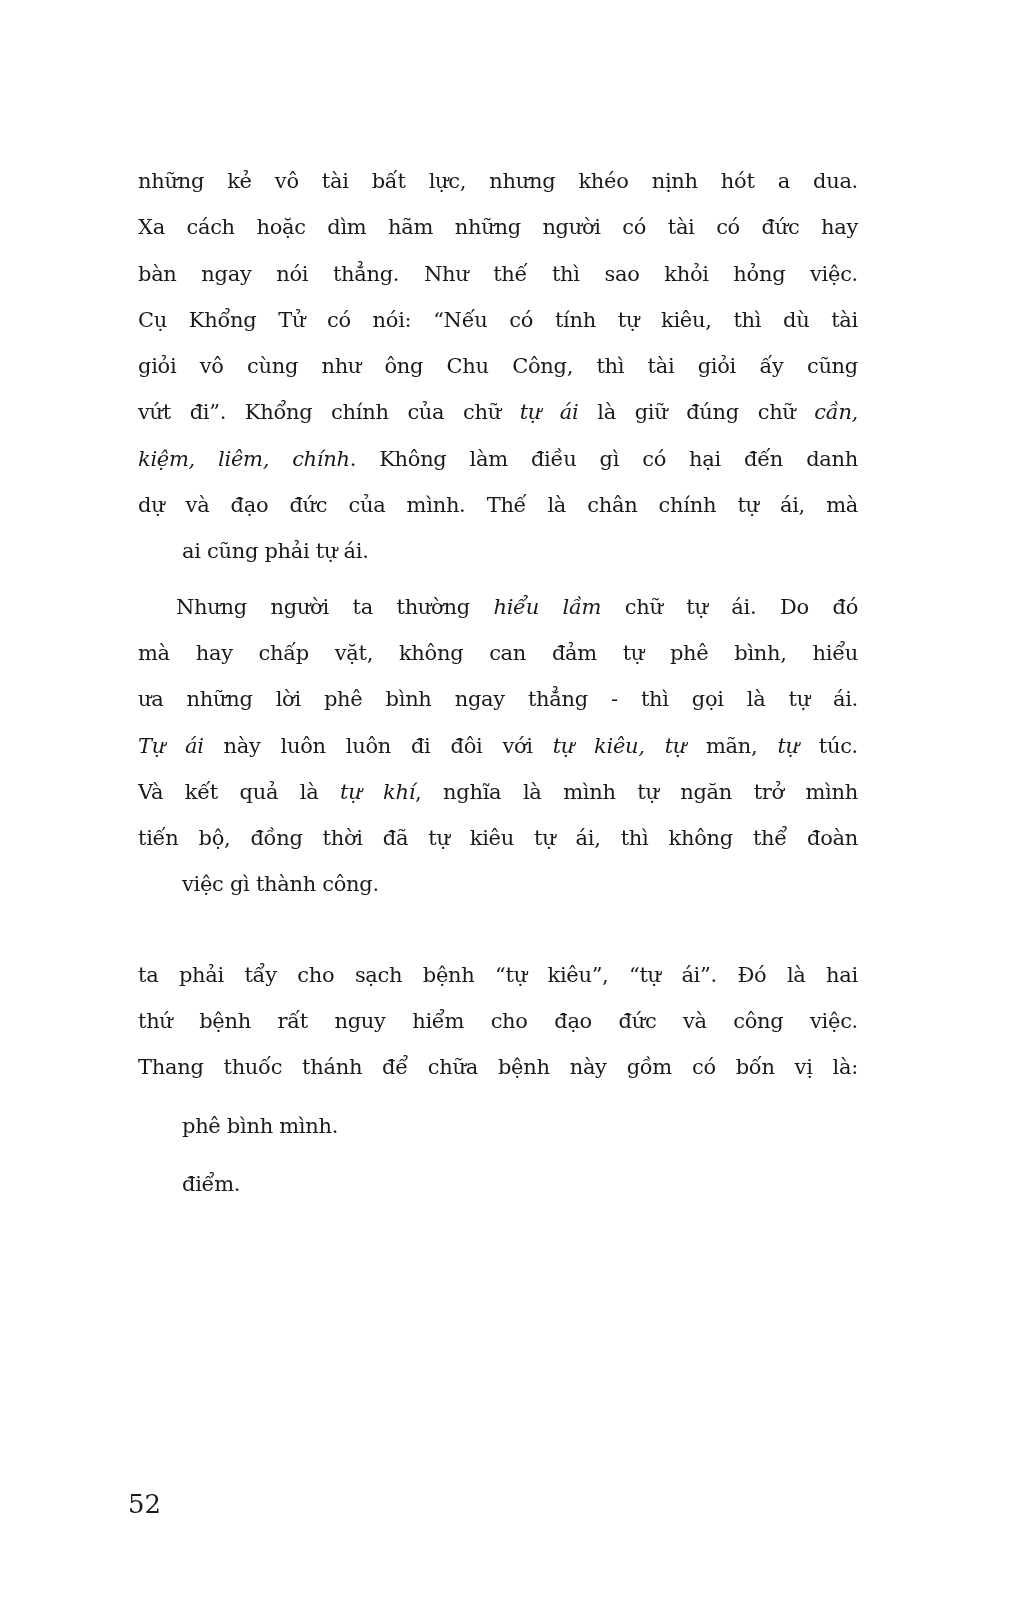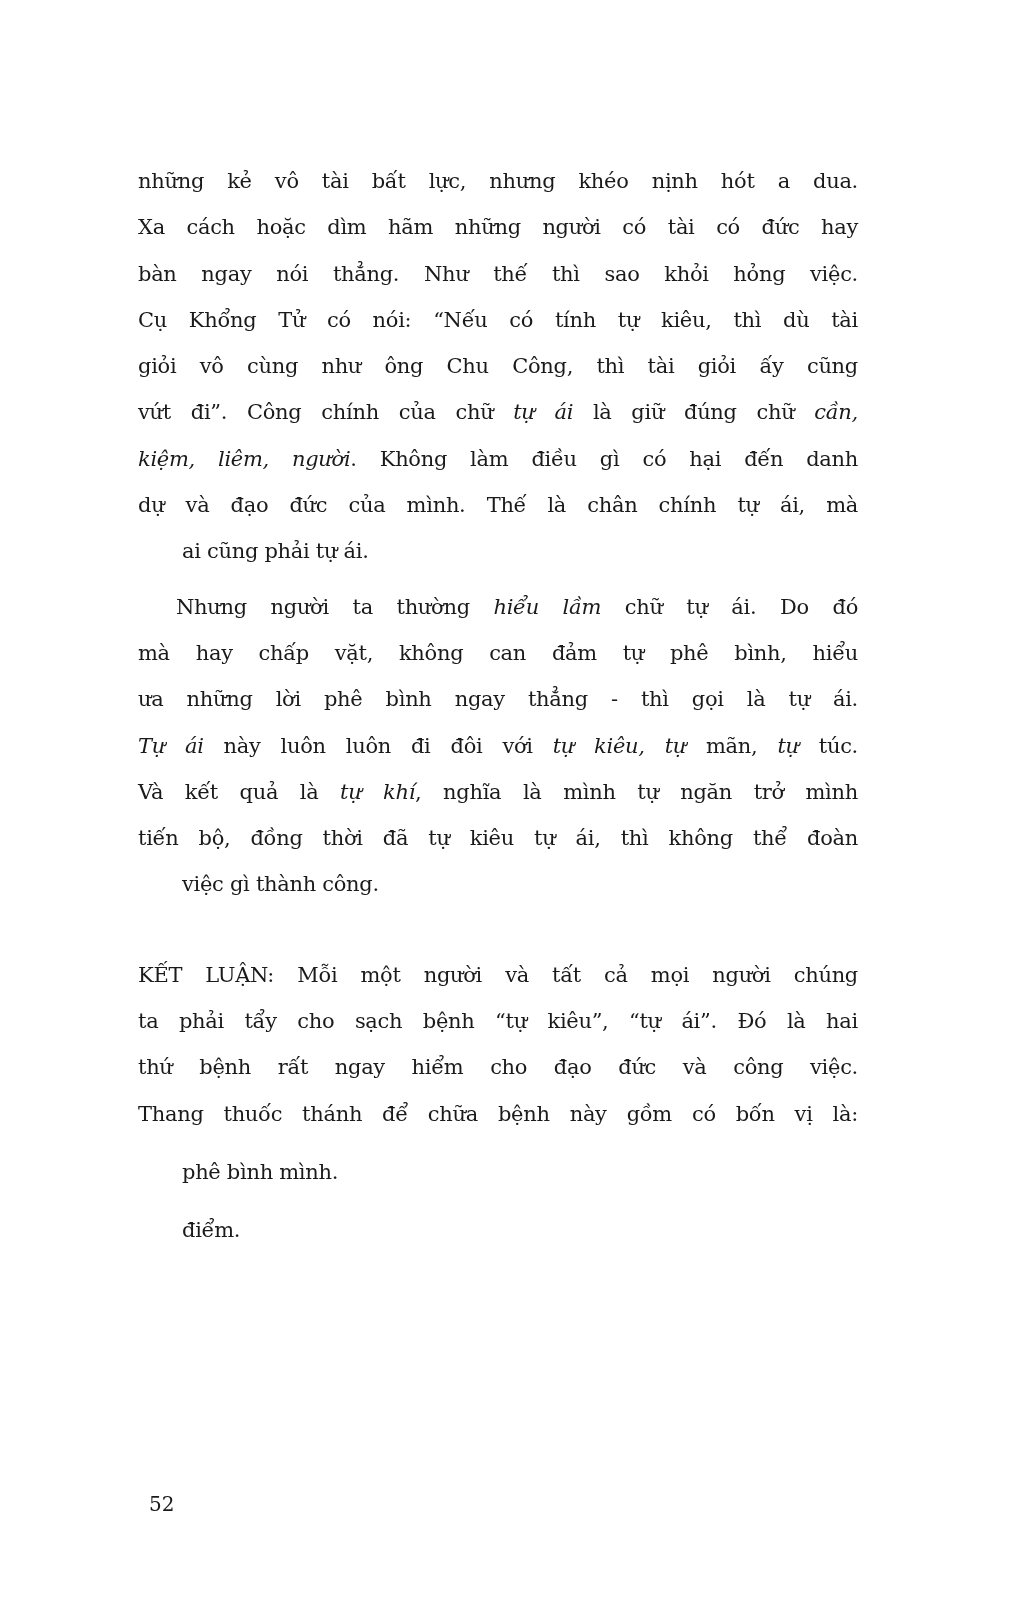--- a/index.html
+++ b/index.html
@@ -45,63 +45,62 @@
       height: 44px;
     }
     .item-gap {
       height: 12px;
     }
     em, i {
       font-style: italic;
     }
     .page-number {
       position: absolute;
-      left: 149px;
+      left: 128px;
       top: 1491px;
-      font-size: 20px;
+      font-size: 26px;
       line-height: 26px;
       font-family: "DejaVu Serif", "Liberation Serif", serif;
       color: #1a1a1a;
     }
   </style>
 </head>
 <body>
 
 <div class="page">
 
   <div class="paragraph">
     <span class="line"><span>những kẻ vô tài bất lực, nhưng khéo nịnh hót a dua.</span></span>
     <span class="line"><span>Xa cách hoặc dìm hãm những người có tài có đức hay</span></span>
     <span class="line"><span>bàn ngay nói thẳng. Như thế thì sao khỏi hỏng việc.</span></span>
     <span class="line"><span>Cụ Khổng Tử có nói: “Nếu có tính tự kiêu, thì dù tài</span></span>
     <span class="line"><span>giỏi vô cùng như ông Chu Công, thì tài giỏi ấy cũng</span></span>
-    <span class="line"><span>vứt đi”. Công chính của chữ </span><em>tự ái</em><span> là giữ đúng chữ </span><em>cần,</em></span>
-    <span class="line"><em>kiệm, liêm, người</em><span>. Không làm điều gì có hại đến danh</span></span>
+    <span class="line"><span>vứt đi”. Khổng chính của chữ </span><em>tự ái</em><span> là giữ đúng chữ </span><em>cần,</em></span>
+    <span class="line"><em>kiệm, liêm, chính</em><span>. Không làm điều gì có hại đến danh</span></span>
     <span class="line"><span>dự và đạo đức của mình. Thế là chân chính tự ái, mà</span></span>
     <span class="line last"><span>ai cũng phải tự ái.</span></span>
   </div>
 
   <div class="para-gap"></div>
 
   <div class="paragraph">
     <span class="line indent"><span>Nhưng người ta thường </span><em>hiểu lầm</em><span> chữ tự ái. Do đó</span></span>
     <span class="line"><span>mà hay chấp vặt, không can đảm tự phê bình, hiểu</span></span>
     <span class="line"><span>ưa những lời phê bình ngay thẳng - thì gọi là tự ái.</span></span>
     <span class="line"><em>Tự ái</em><span> này luôn luôn đi đôi với </span><em>tự kiêu, tự</em><span> mãn, </span><em>tự</em><span> túc.</span></span>
     <span class="line"><span>Và kết quả là </span><em>tự khí</em><span>, nghĩa là mình tự ngăn trở mình</span></span>
     <span class="line"><span>tiến bộ, đồng thời đã tự kiêu tự ái, thì không thể đoàn</span></span>
     <span class="line last"><span>việc gì thành công.</span></span>
   </div>
 
   <div class="section-gap"></div>
 
   <div class="paragraph">
-    <span class="line"><span>KẾT LUẬN: Mỗi một người và tất cả mọi người chúng</span></span>
     <span class="line"><span>ta phải tẩy cho sạch bệnh “tự kiêu”, “tự ái”. Đó là hai</span></span>
-    <span class="line"><span>thứ bệnh rất ngay hiểm cho đạo đức và công việc.</span></span>
+    <span class="line"><span>thứ bệnh rất nguy hiểm cho đạo đức và công việc.</span></span>
     <span class="line"><span>Thang thuốc thánh để chữa bệnh này gồm có bốn vị là:</span></span>
   </div>
 
   <div class="item-gap"></div>
 
   <div class="paragraph">
     <span class="line last"><span>phê bình mình.</span></span>
   </div>
 
   <div class="item-gap"></div>

